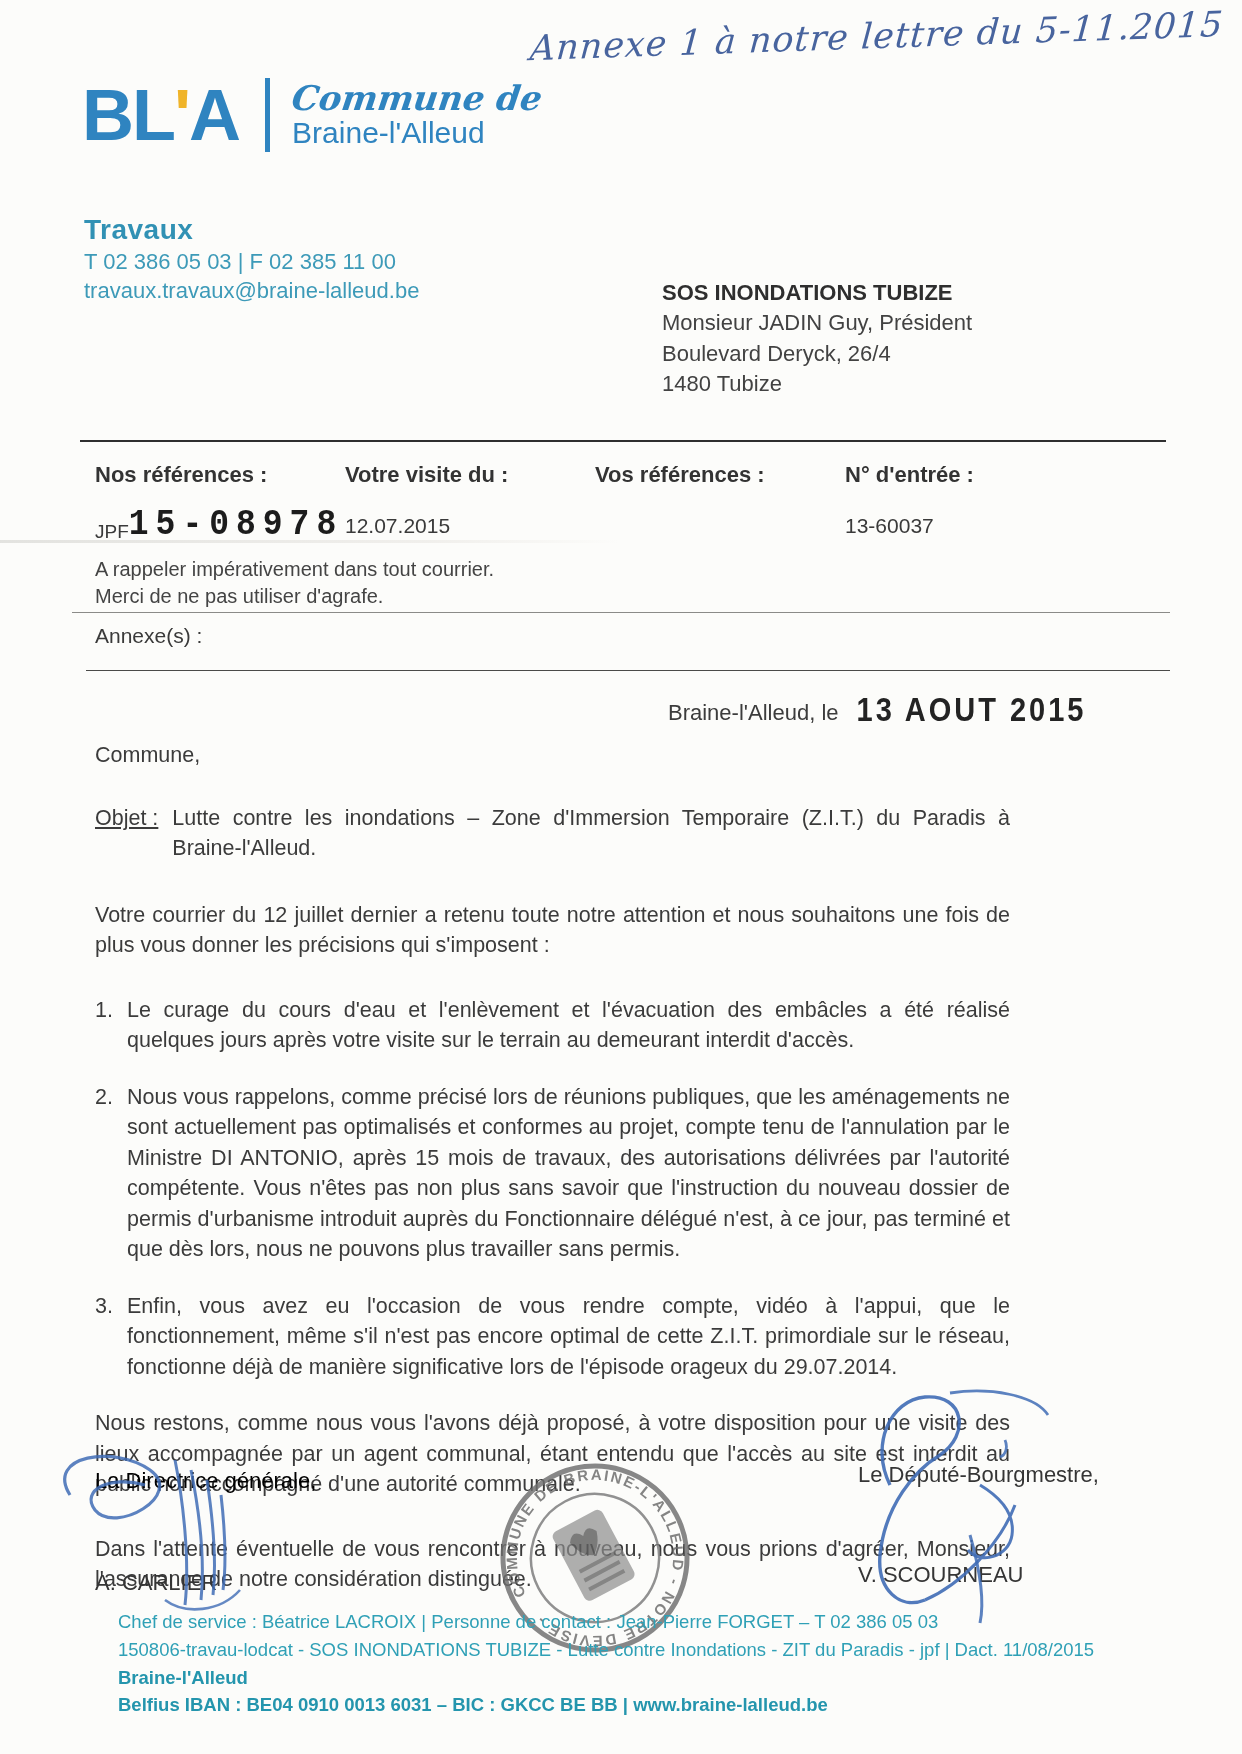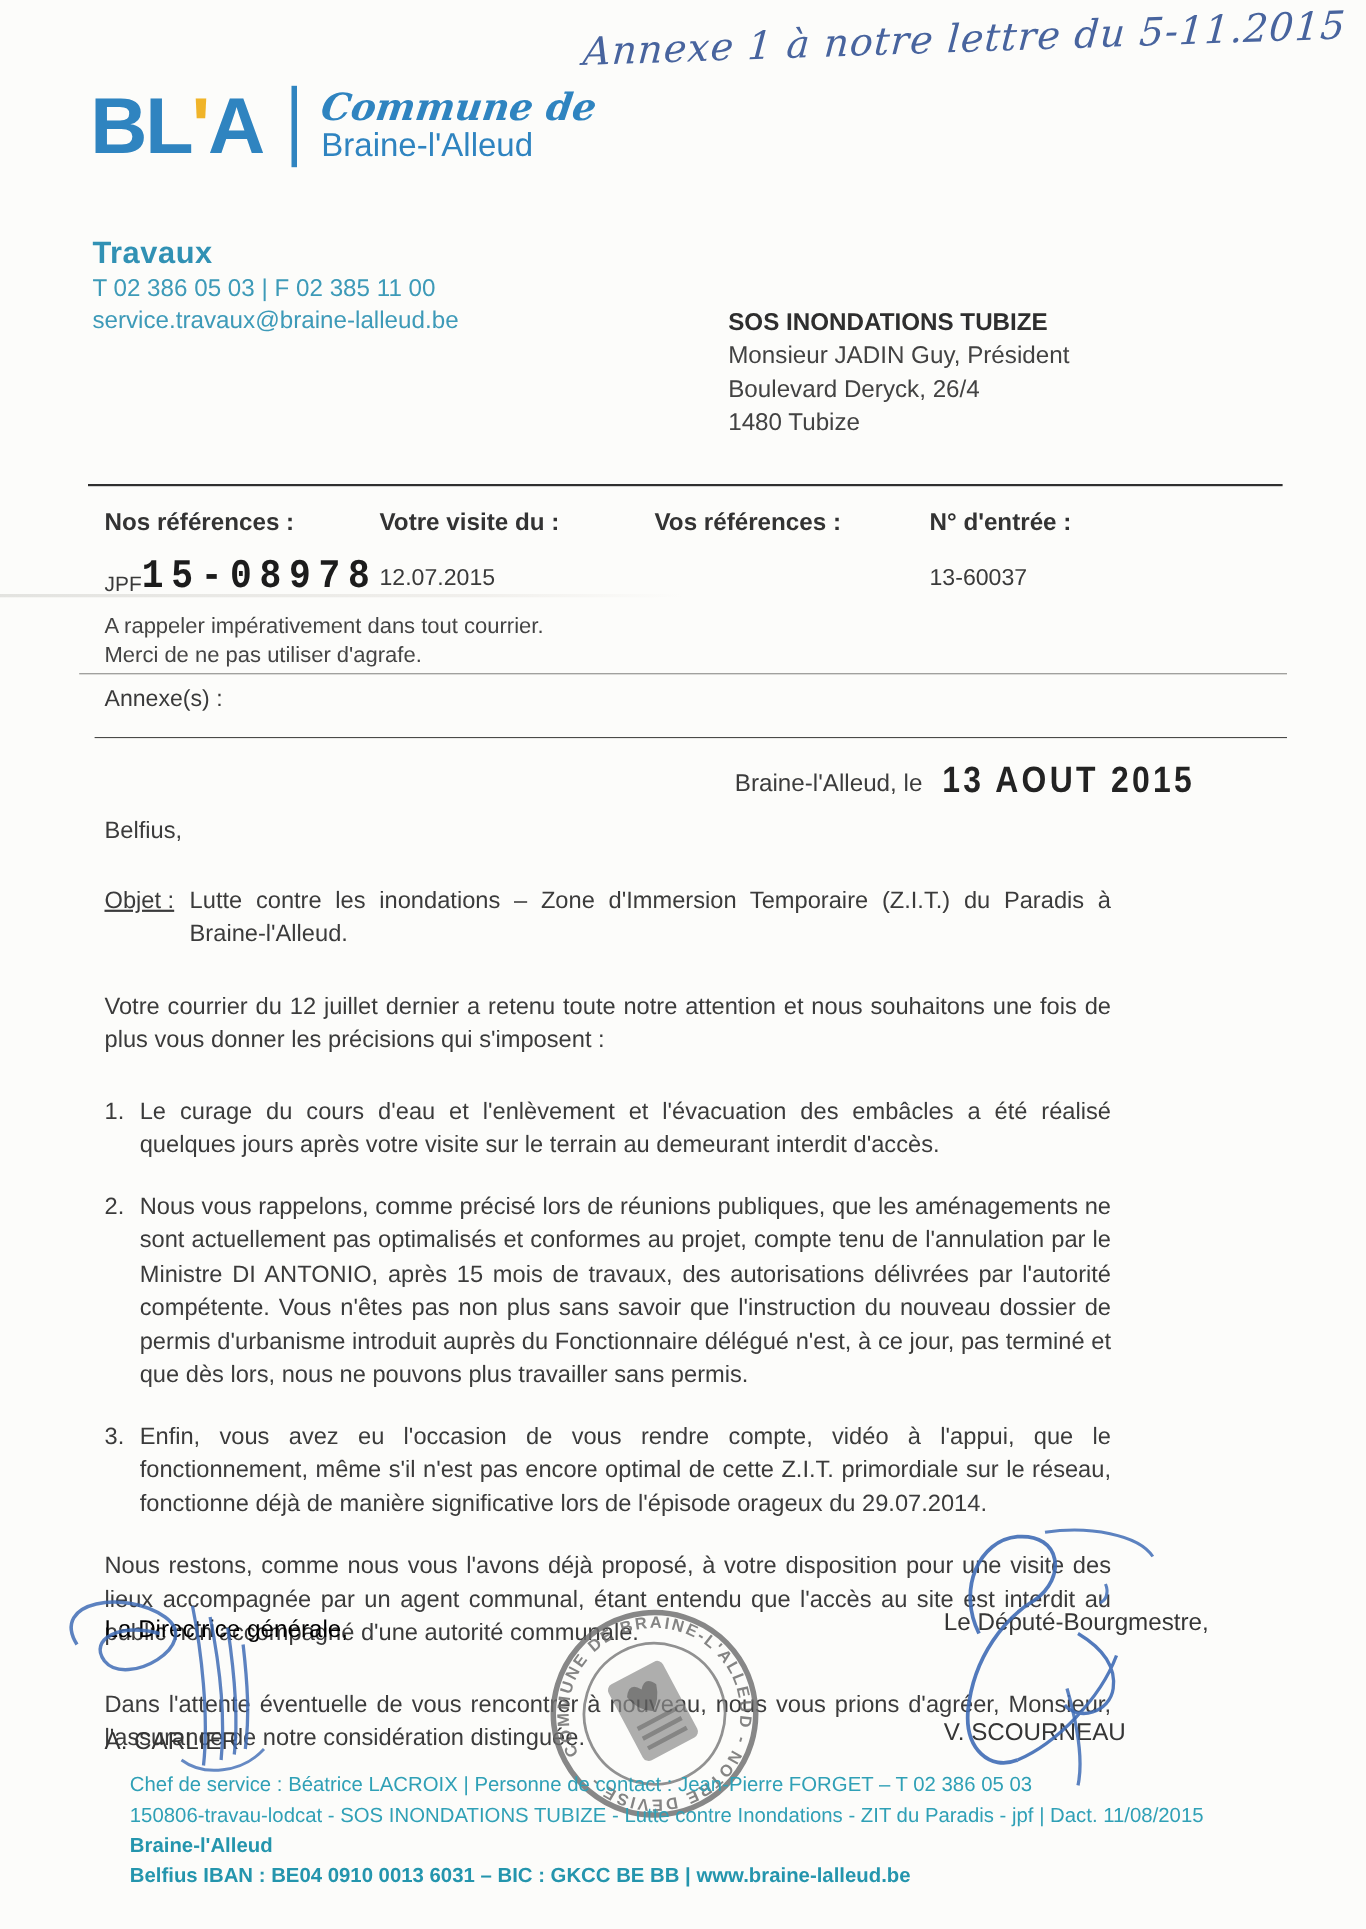--- a/index.html
+++ b/index.html
@@ -102,21 +102,21 @@
     <div class="logo-bar"></div>
     <div class="logo-org">
       <div class="script">Commune de</div>
       <div class="plain">Braine-l'Alleud</div>
     </div>
   </div>
 
   <div class="dept">
     <div class="name">Travaux</div>
     <div class="line">T  02 386 05 03  |  F 02 385 11 00</div>
-    <div class="line">service.travaux@braine-lalleud.be</div>
+    <div class="line">travaux.travaux@braine-lalleud.be</div>
   </div>
 
   <div class="recipient">
     <div class="org">SOS INONDATIONS TUBIZE</div>
     <div>Monsieur JADIN Guy, Président</div>
     <div>Boulevard Deryck, 26/4</div>
     <div>1480 Tubize</div>
   </div>
 
   <div class="streak"></div>
@@ -153,21 +153,21 @@
   </div>
 
   <div class="annex-label">Annexe(s) :</div>
 
   <div class="dateline">
     <span class="place">Braine-l'Alleud, le</span>
     <span class="stamp-date">13 AOUT 2015</span>
   </div>
 
   <div class="body-col">
-    <div class="salutation">Belfius,</div>
+    <div class="salutation">Commune,</div>
 
     <div class="subject">
       <span class="lbl">Objet :</span>
       <span class="txt">Lutte contre les inondations – Zone d'Immersion Temporaire (Z.I.T.) du Paradis à Braine-l'Alleud.</span>
     </div>
 
     <div class="para">Votre courrier du 12 juillet dernier a retenu toute notre attention et nous souhaitons une fois de plus vous donner les précisions qui s'imposent :</div>
 
     <div class="items-wrap">
       <div class="item">

